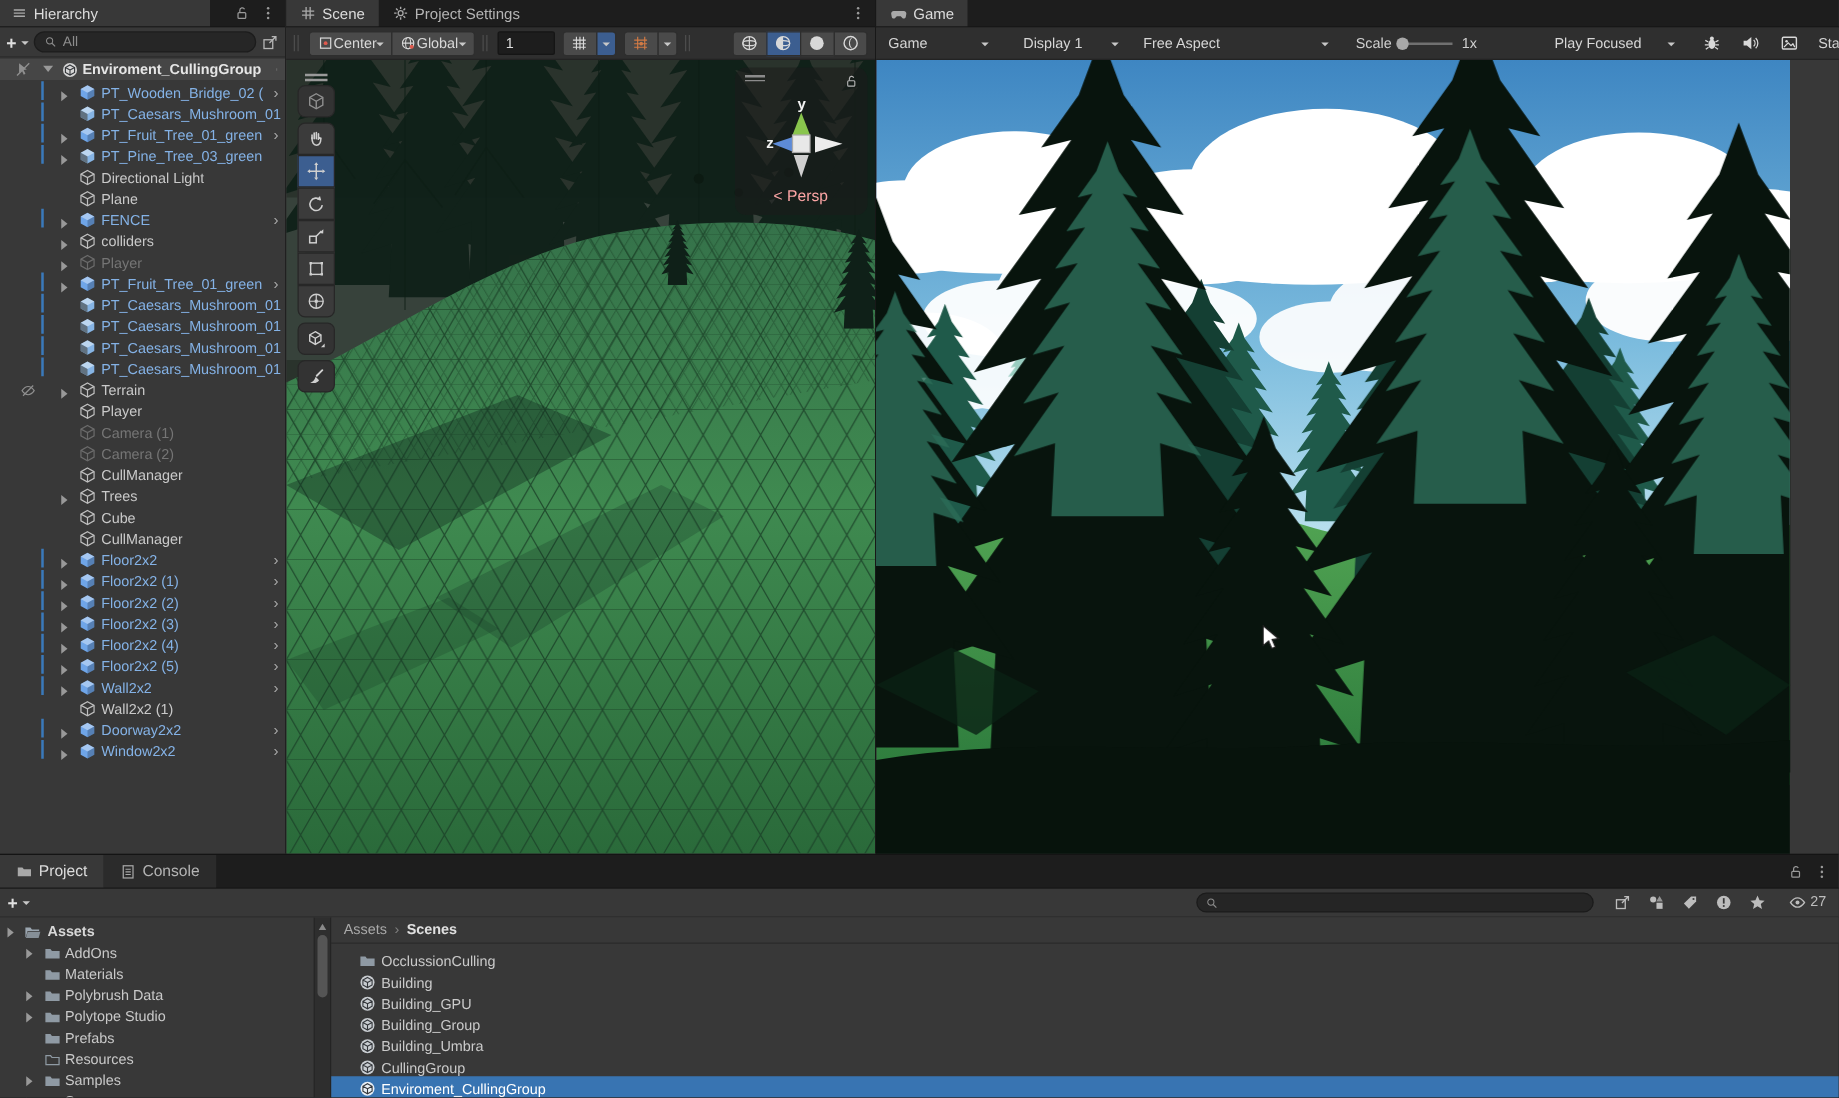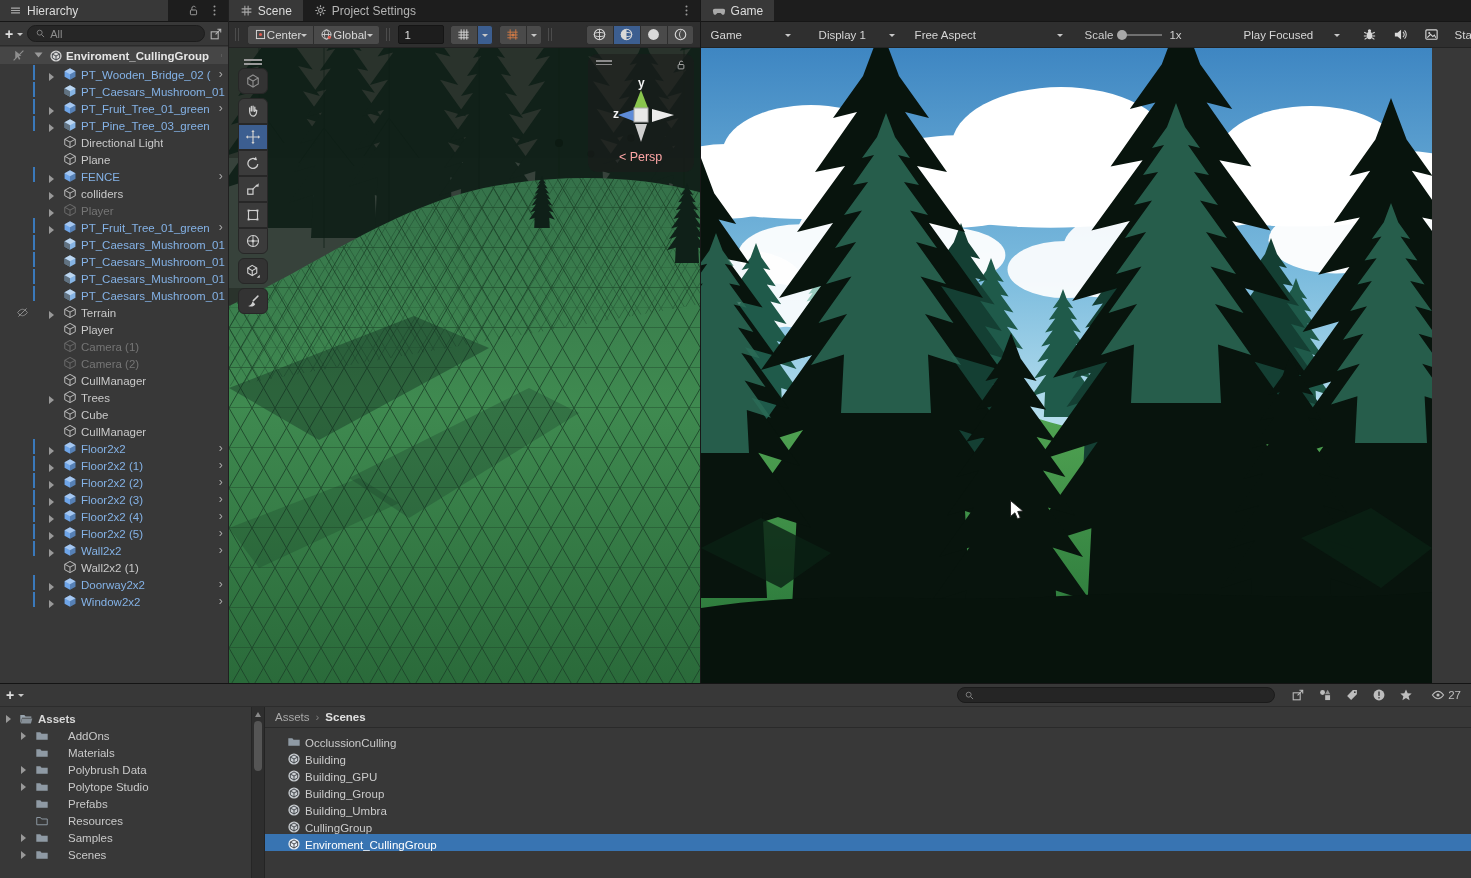--- a/index.html
+++ b/index.html
@@ -128,21 +128,21 @@
     border-radius:8px; display:flex; align-items:center; padding:0 6px; gap:4px; color:#8d8d8d; }
   .bsearch input { flex:1; min-width:0; background:transparent; border:0; outline:none; color:#cfcfcf;
     font-size:11px; font-family:inherit; }
   .bicons { display:flex; align-items:center; gap:13px; margin-left:12px; color:#bdbdbd; }
   .eyecount { display:flex; align-items:center; gap:3px; margin-left:14px; margin-right:4px;
     color:#bdbdbd; font-size:11.5px; }
   .bcontent { flex:1; display:flex; min-height:0; }
   .ftree { width:265px; position:relative; border-right:1px solid #242424; font-size:11.5px; color:#c9c9c9;
     overflow:hidden; padding-top:3px; }
   ul.flist { list-style:none; }
-  li.frow { height:17px; display:flex; align-items:center; position:relative; padding-left:68px; white-space:nowrap; }
+  li.frow { height:17px; display:flex; align-items:center; position:relative; padding-left:52px; white-space:nowrap; }
   li.frow.root { padding-left:38px; font-weight:bold; color:#d8d8d8; }
   li.frow .arrow { display:none; position:absolute; left:21px; }
   li.frow.root .arrow { left:6px; }
   li.frow.arrow-on .arrow { display:block; }
   li.frow .obj-icon { position:absolute; left:35px; width:14px; height:14px; color:#8f9aa4; }
   li.frow.root .obj-icon { left:19px; color:#9aa5af; }
   li.frow .obj-icon .i { display:none; position:absolute; inset:0; }
   li.frow.folder .ic-folder { display:block; }
   li.frow.open .ic-folder-open { display:block; }
   li.frow.outline .ic-folder-outline { display:block; }
@@ -1196,20 +1196,42 @@
           <path d="M600,490 L670,460 L731,500 L680,540 Z" fill="#0a2014" opacity=".8"></path>
         </svg>
         <svg class="cursor" width="16" height="20" viewBox="0 0 12 17">
           <polygon points="0.5,0.5 0.5,14 4.2,10.9 6.4,16 8.8,15 6.6,9.8 11,9.3" fill="#fff" stroke="#222" stroke-width=".8"></polygon>
         </svg>
       </div>
     </div>
   </div>
 
   <div class="bottom">
+    <div class="tabbar">
+      <div class="tab active">
+        <svg class="i" width="13" height="13">
+            <use href="#i-folder"></use>
+          </svg>
+        <span>Project</span>
+      </div>
+      <div class="tab" style="background:#2b2b2b">
+        <svg class="i" width="13" height="13">
+            <use href="#i-doc"></use>
+          </svg>
+        <span>Console</span>
+      </div>
+      <div class="bar-right">
+        <svg class="i" width="13" height="13">
+            <use href="#i-lock-open"></use>
+          </svg>
+        <svg class="i" width="13" height="13">
+            <use href="#i-kebab"></use>
+          </svg>
+      </div>
+    </div>
     <div class="btoolbar">
       <span class="plus">+</span>
       <span class="caret"></span>
       <div class="bsearch">
         <svg class="i" width="11" height="11">
             <use href="#i-search"></use>
           </svg>
         <input style="">
       </div>
       <div class="bicons">

